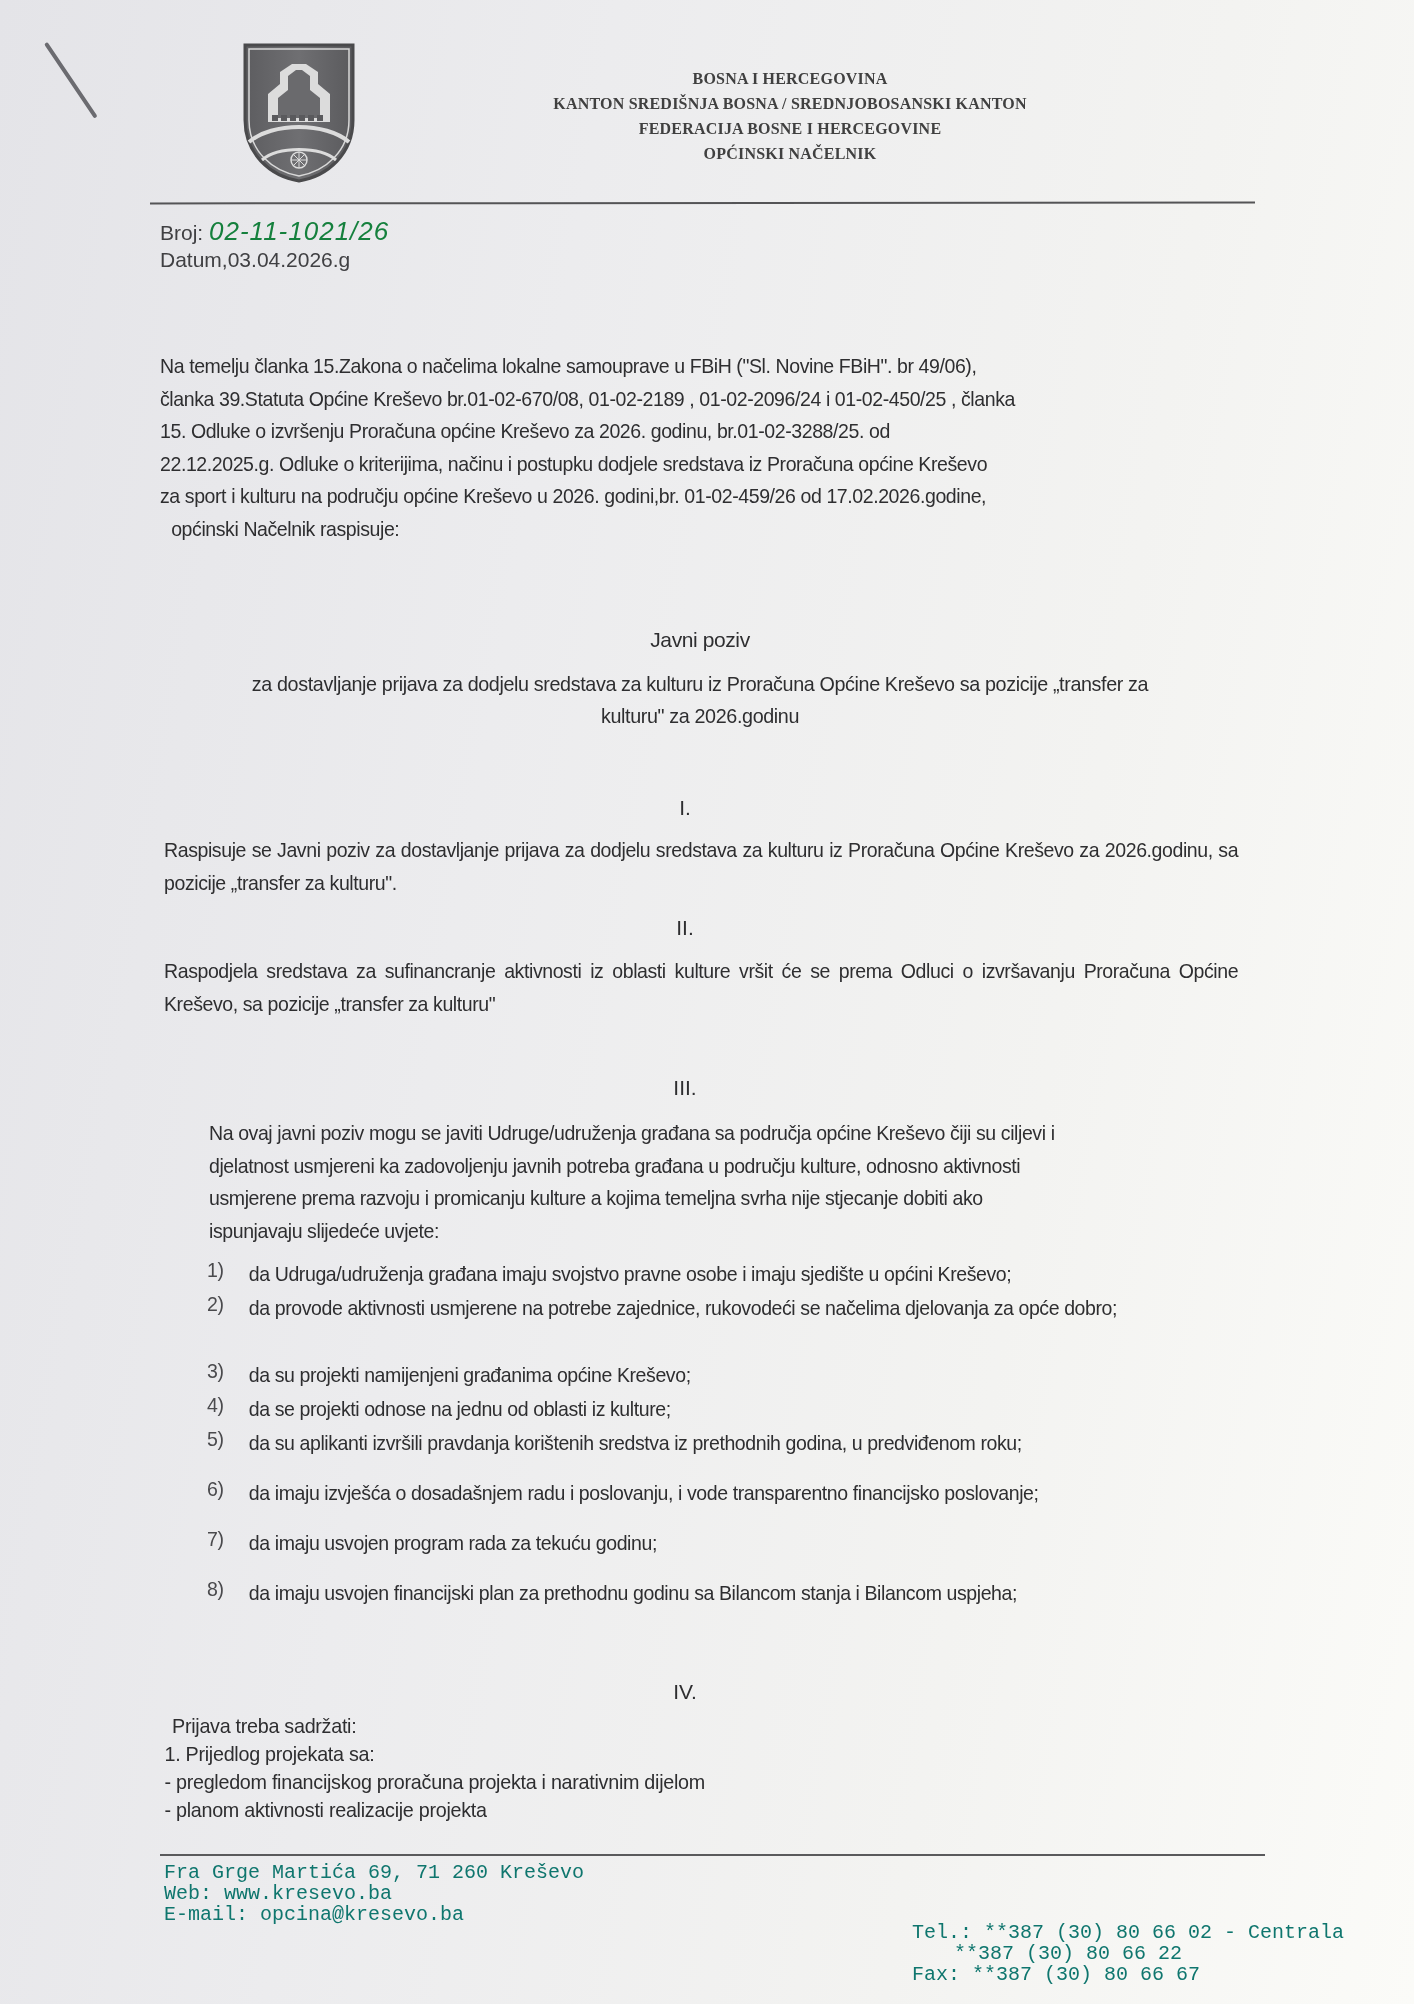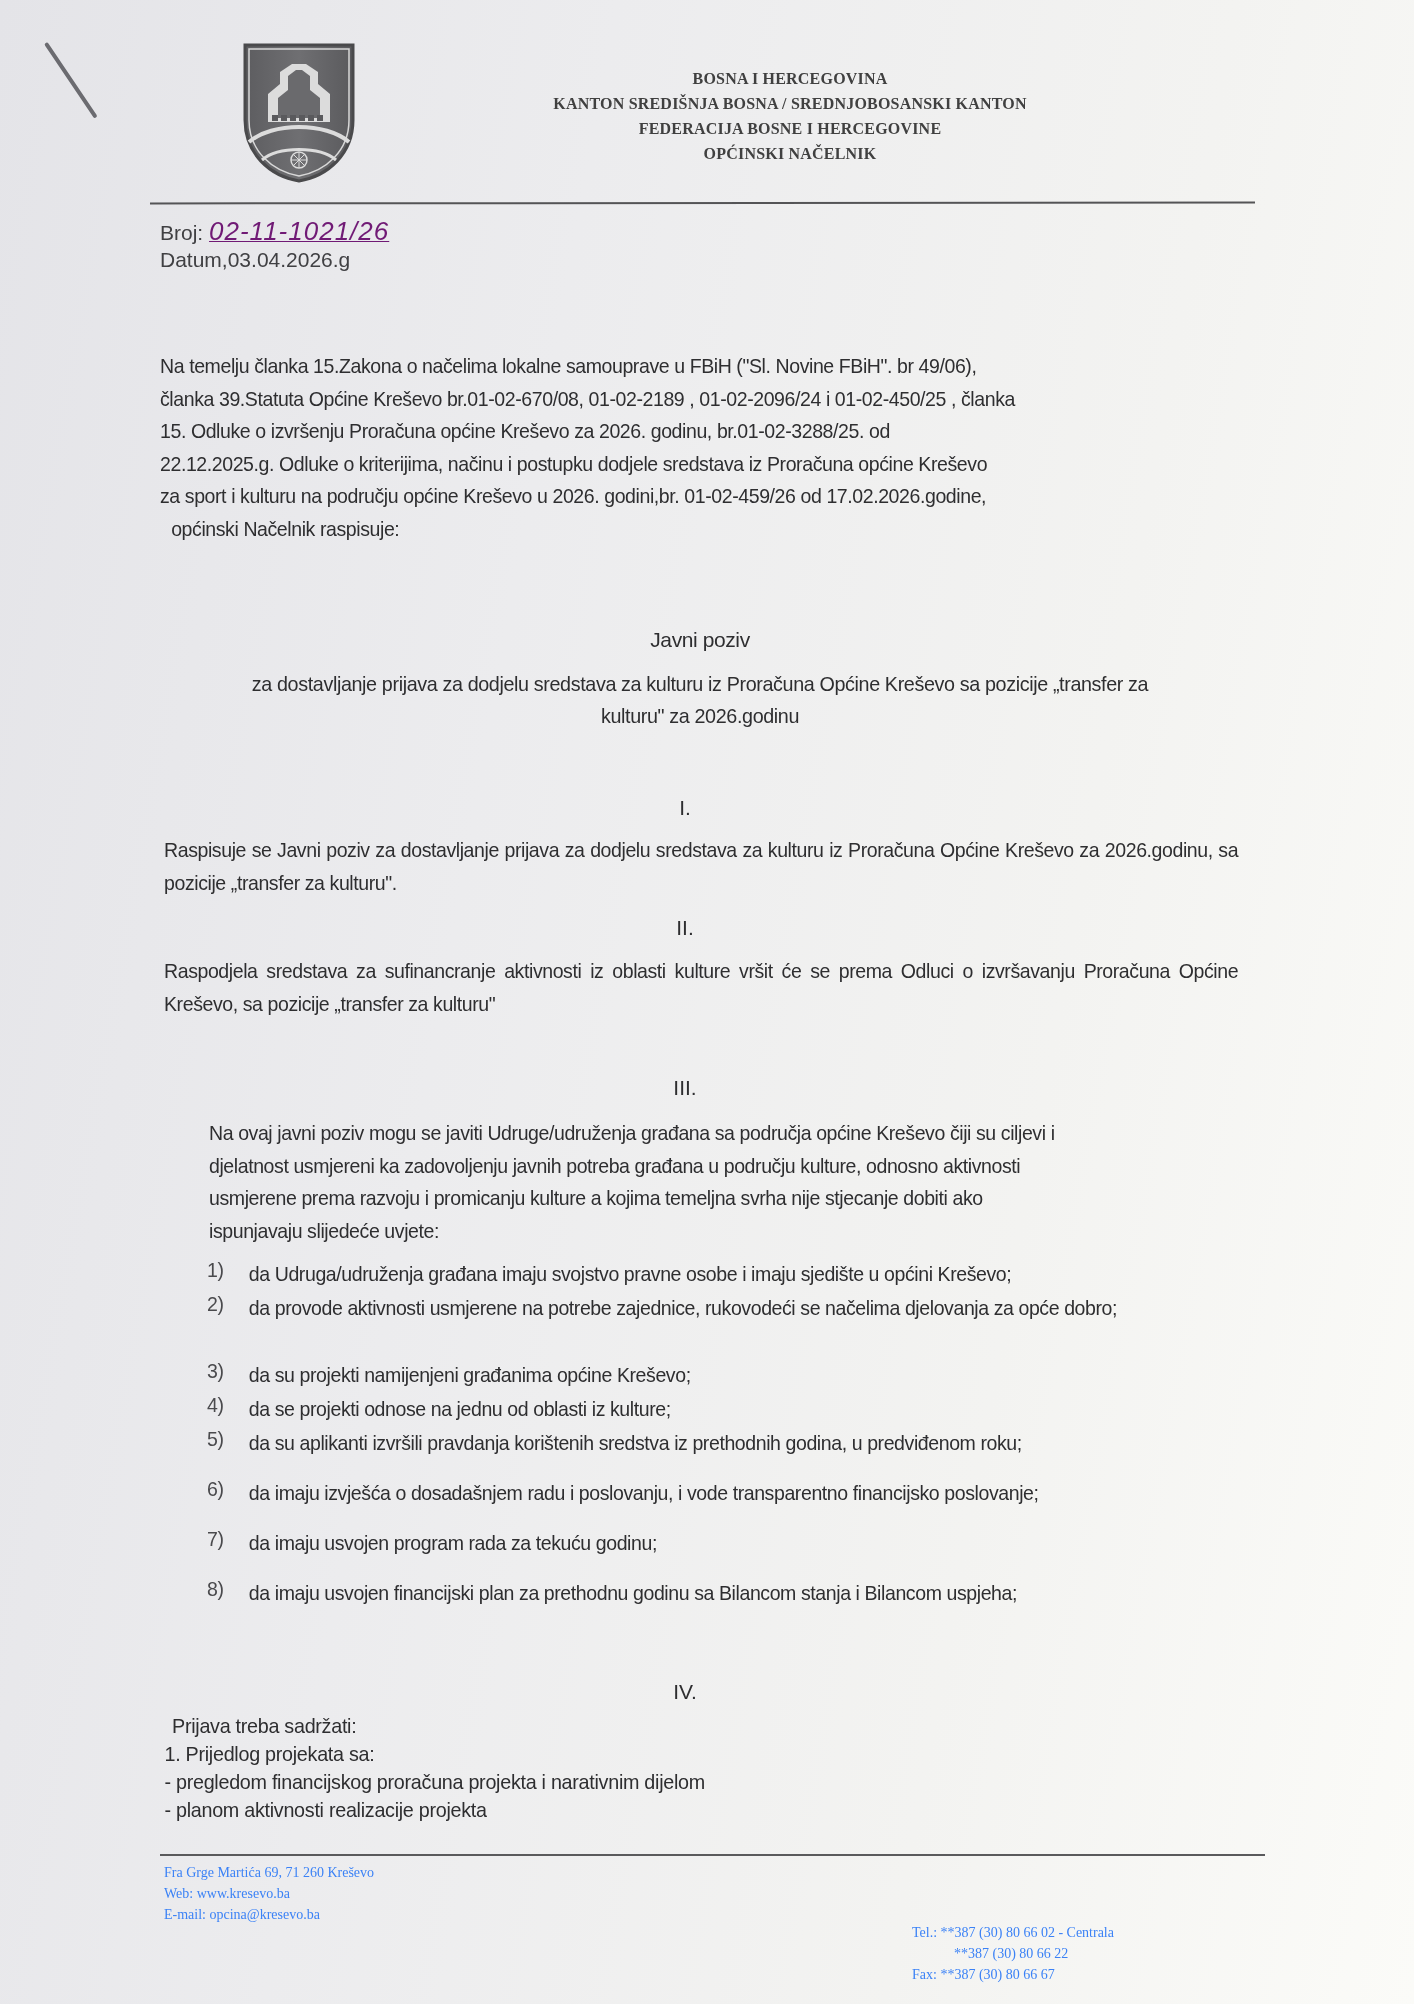--- a/index.html
+++ b/index.html
@@ -30,22 +30,22 @@
     }
     .header-rule {
       left: 150px; top: 202px; width: 1105px; height: 2px;
       background: #545456; transform: rotate(-0.04deg);
     }
 
     
     .ref-block { left: 160px; top: 218px; font-size: 21px; line-height: 27px; color: #404043; }
     .ref-number {
       font-family: "Liberation Sans", sans-serif; font-style: italic;
-      color: #701a75; font-size: 26px; letter-spacing: 1px;
-      text-decoration: underline; text-decoration-thickness: 1px;
+      color: #15803d; font-size: 26px; letter-spacing: 1px;
+      text-decoration-thickness: 1px;
     }
 
     
     .para {
       position: absolute; font-size: 21px; line-height: 32.5px; color: #2e2e30;
       text-align: justify; letter-spacing: -0.45px; transform: scaleX(0.93); transform-origin: left top;
     }
     .intro { left: 160px; top: 350px; width: 1152px; }
     .intro .indent { padding-left: 12px; }
 
@@ -75,22 +75,22 @@
       position: absolute; left: 172px; top: 1712px; font-size: 21px;
       line-height: 28px; color: #2e2e30; letter-spacing: -0.3px;
       transform: scaleX(0.94); transform-origin: left top;
     }
 
     
     .footer-rule {
       left: 160px; top: 1854px; width: 1105px; height: 2px; background: #5a5a5c;
     }
     .footer-left, .footer-right {
-      position: absolute; font-family: Liberation Serif, serif;
-      font-size: 14px; line-height: 21px; color: #3b82f6;
+      position: absolute; font-family: Liberation Mono, monospace;
+      font-size: 20px; line-height: 21px; color: #0f766e;
     }
     .footer-left { left: 164px; top: 1862px; }
     .footer-right { left: 912px; top: 1922px; }
     .footer-right .indent { padding-left: 42px; }
   </style>
 </head>
 <body>
 
 <div class="abs pen-mark"></div>
 

